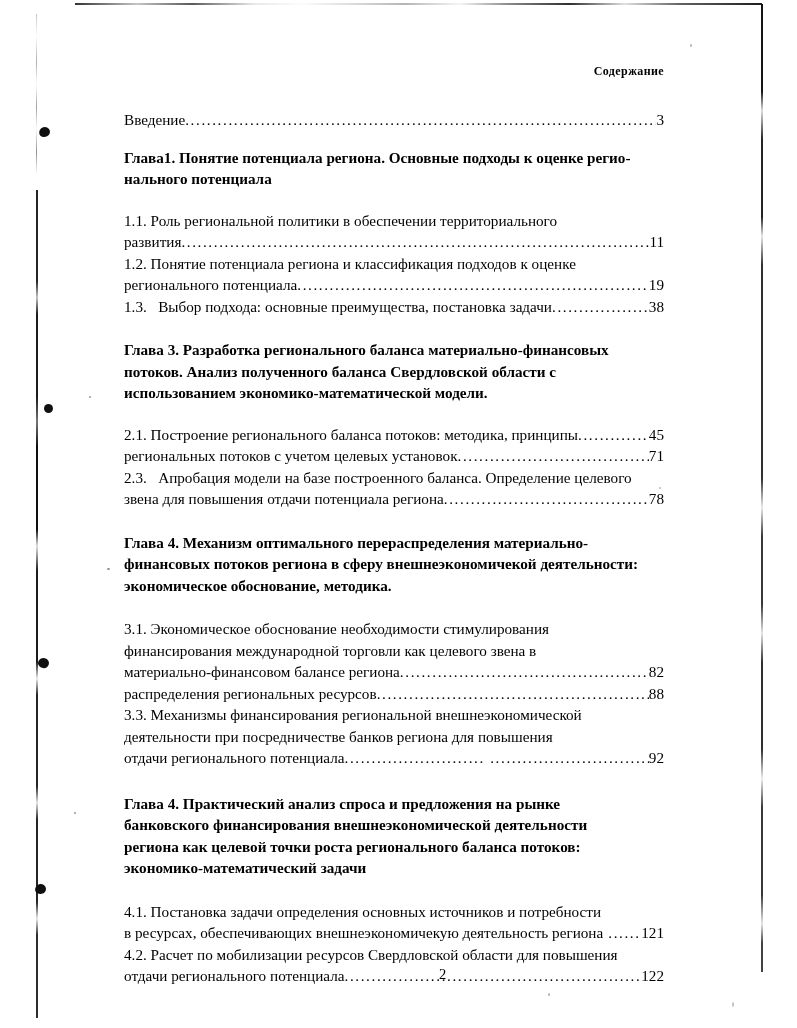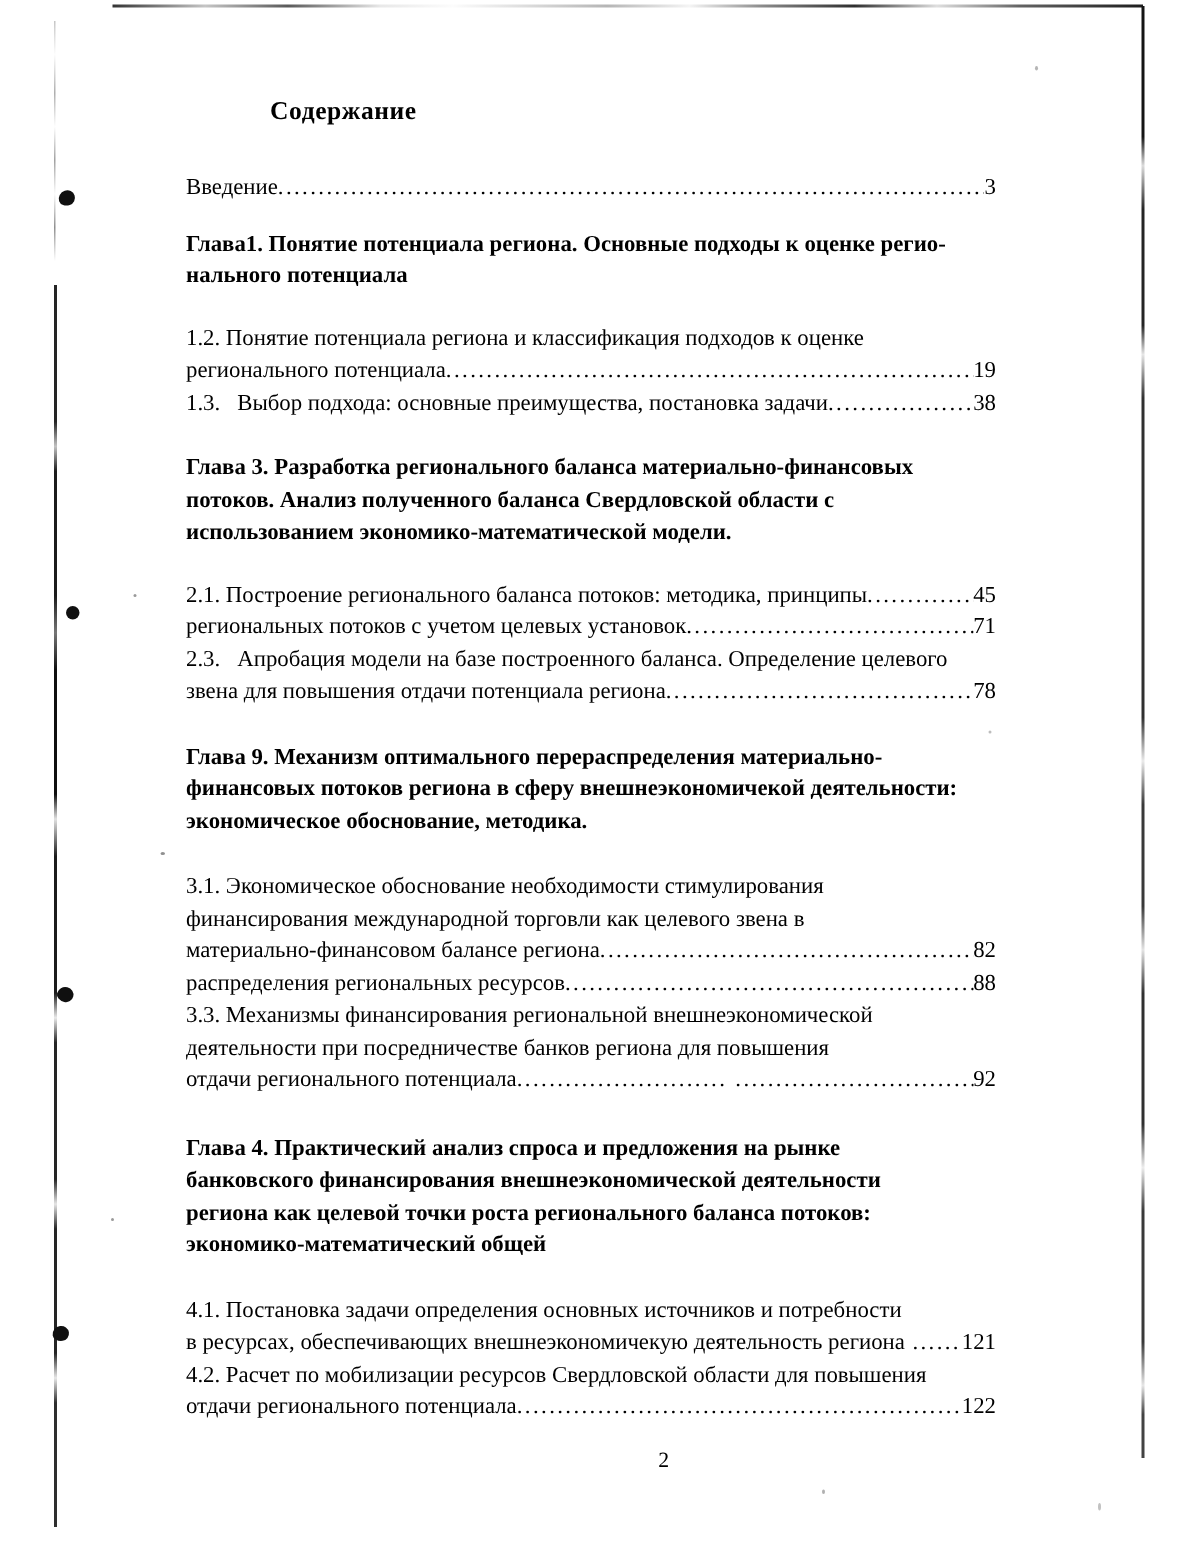--- a/index.html
+++ b/index.html
@@ -142,22 +142,22 @@
 
   
   .sheet {
     position: absolute;
     left: 124px;
     top: 64px;
     width: 540px;
   }
 
   .doc-title {
-    text-align: left;
-    font-size: 17px;
+    text-align: right;
+    font-size: 12px;
     font-weight: bold;
     letter-spacing: 0.4px;
     margin: 0 0 30px 0;
     padding-left: 56px;
   }
 
   .toc-list {
     margin: 0;
     padding: 0;
     list-style: none;
@@ -242,36 +242,37 @@
   <div class="speck s7"></div>
 
   <div class="sheet">
     <h1 class="doc-title">Содержание</h1>
 
     <div class="toc-list" id="toc-list">
         <div class="entry"><div class="row"><span class="txt">Введение</span><span class="dots"></span><span class="pg">3</span></div></div>
         <div style="height: 16px;"></div>
         <div class="chapter"><div class="plain-line">Глава1. Понятие потенциала региона. Основные подходы к оценке регио-</div><div class="plain-line">нального потенциала</div></div>
         <div style="height: 20px;"></div>
+        <div class="entry"><div class="plain-line">1.1. Роль региональной политики в обеспечении территориального</div><div class="row"><span class="txt">развития</span><span class="dots"></span><span class="pg">11</span></div></div>
         <div class="entry"><div class="plain-line">1.2. Понятие потенциала региона и классификация подходов к оценке</div><div class="row"><span class="txt">регионального потенциала</span><span class="dots"></span><span class="pg">19</span></div></div>
         <div class="entry"><div class="row"><span class="txt">1.3.   Выбор подхода: основные преимущества, постановка задачи</span><span class="dots"></span><span class="pg">38</span></div></div>
         <div style="height: 22px;"></div>
         <div class="chapter"><div class="plain-line">Глава 3. Разработка регионального баланса материально-финансовых</div><div class="plain-line">потоков. Анализ полученного баланса Свердловской области с</div><div class="plain-line">использованием экономико-математической модели.</div></div>
         <div style="height: 20px;"></div>
         <div class="entry"><div class="row"><span class="txt">2.1. Построение регионального баланса потоков: методика, принципы</span><span class="dots"></span><span class="pg">45</span></div></div>
         <div class="entry"><div class="row"><span class="txt">региональных потоков с учетом целевых установок</span><span class="dots"></span><span class="pg">71</span></div></div>
         <div class="entry"><div class="plain-line">2.3.   Апробация модели на базе построенного баланса. Определение целевого</div><div class="row"><span class="txt">звена для повышения отдачи потенциала региона</span><span class="dots"></span><span class="pg">78</span></div></div>
         <div style="height: 22px;"></div>
-        <div class="chapter"><div class="plain-line">Глава 9. Механизм оптимального перераспределения материально-</div><div class="plain-line">финансовых потоков региона в сферу внешнеэкономичекой деятельности:</div><div class="plain-line">экономическое обоснование, методика.</div></div>
+        <div class="chapter"><div class="plain-line">Глава 4. Механизм оптимального перераспределения материально-</div><div class="plain-line">финансовых потоков региона в сферу внешнеэкономичекой деятельности:</div><div class="plain-line">экономическое обоснование, методика.</div></div>
         <div style="height: 22px;"></div>
         <div class="entry"><div class="plain-line">3.1. Экономическое обоснование необходимости стимулирования</div><div class="plain-line">финансирования международной торговли как целевого звена в</div><div class="row"><span class="txt">материально-финансовом балансе региона</span><span class="dots"></span><span class="pg">82</span></div></div>
         <div class="entry"><div class="row"><span class="txt">распределения региональных ресурсов</span><span class="dots"></span><span class="pg">88</span></div></div>
         <div class="entry"><div class="plain-line">3.3. Механизмы финансирования региональной внешнеэкономической</div><div class="plain-line">деятельности при посредничестве банков региона для повышения</div><div class="row"><span class="txt">отдачи регионального потенциала</span><span class="dots gapped"></span><span class="pg">92</span></div></div>
         <div style="height: 24px;"></div>
-        <div class="chapter"><div class="plain-line">Глава 4. Практический анализ спроса и предложения на рынке</div><div class="plain-line">банковского финансирования внешнеэкономической деятельности</div><div class="plain-line">региона как целевой точки роста регионального баланса потоков:</div><div class="plain-line">экономико-математический общей</div></div>
+        <div class="chapter"><div class="plain-line">Глава 4. Практический анализ спроса и предложения на рынке</div><div class="plain-line">банковского финансирования внешнеэкономической деятельности</div><div class="plain-line">региона как целевой точки роста регионального баланса потоков:</div><div class="plain-line">экономико-математический задачи</div></div>
         <div style="height: 22px;"></div>
         <div class="entry"><div class="plain-line">4.1. Постановка задачи определения основных источников и потребности</div><div class="row"><span class="txt">в ресурсах, обеспечивающих внешнеэкономичекую деятельность региона</span><span class="dots spaced"></span><span class="pg">121</span></div></div>
         <div class="entry"><div class="plain-line">4.2. Расчет по мобилизации ресурсов Свердловской области для повышения</div><div class="row"><span class="txt">отдачи регионального потенциала</span><span class="dots"></span><span class="pg">122</span></div></div>
       </div>
   </div>
 
   <div class="page-number">2</div>
 
 </div>
 

